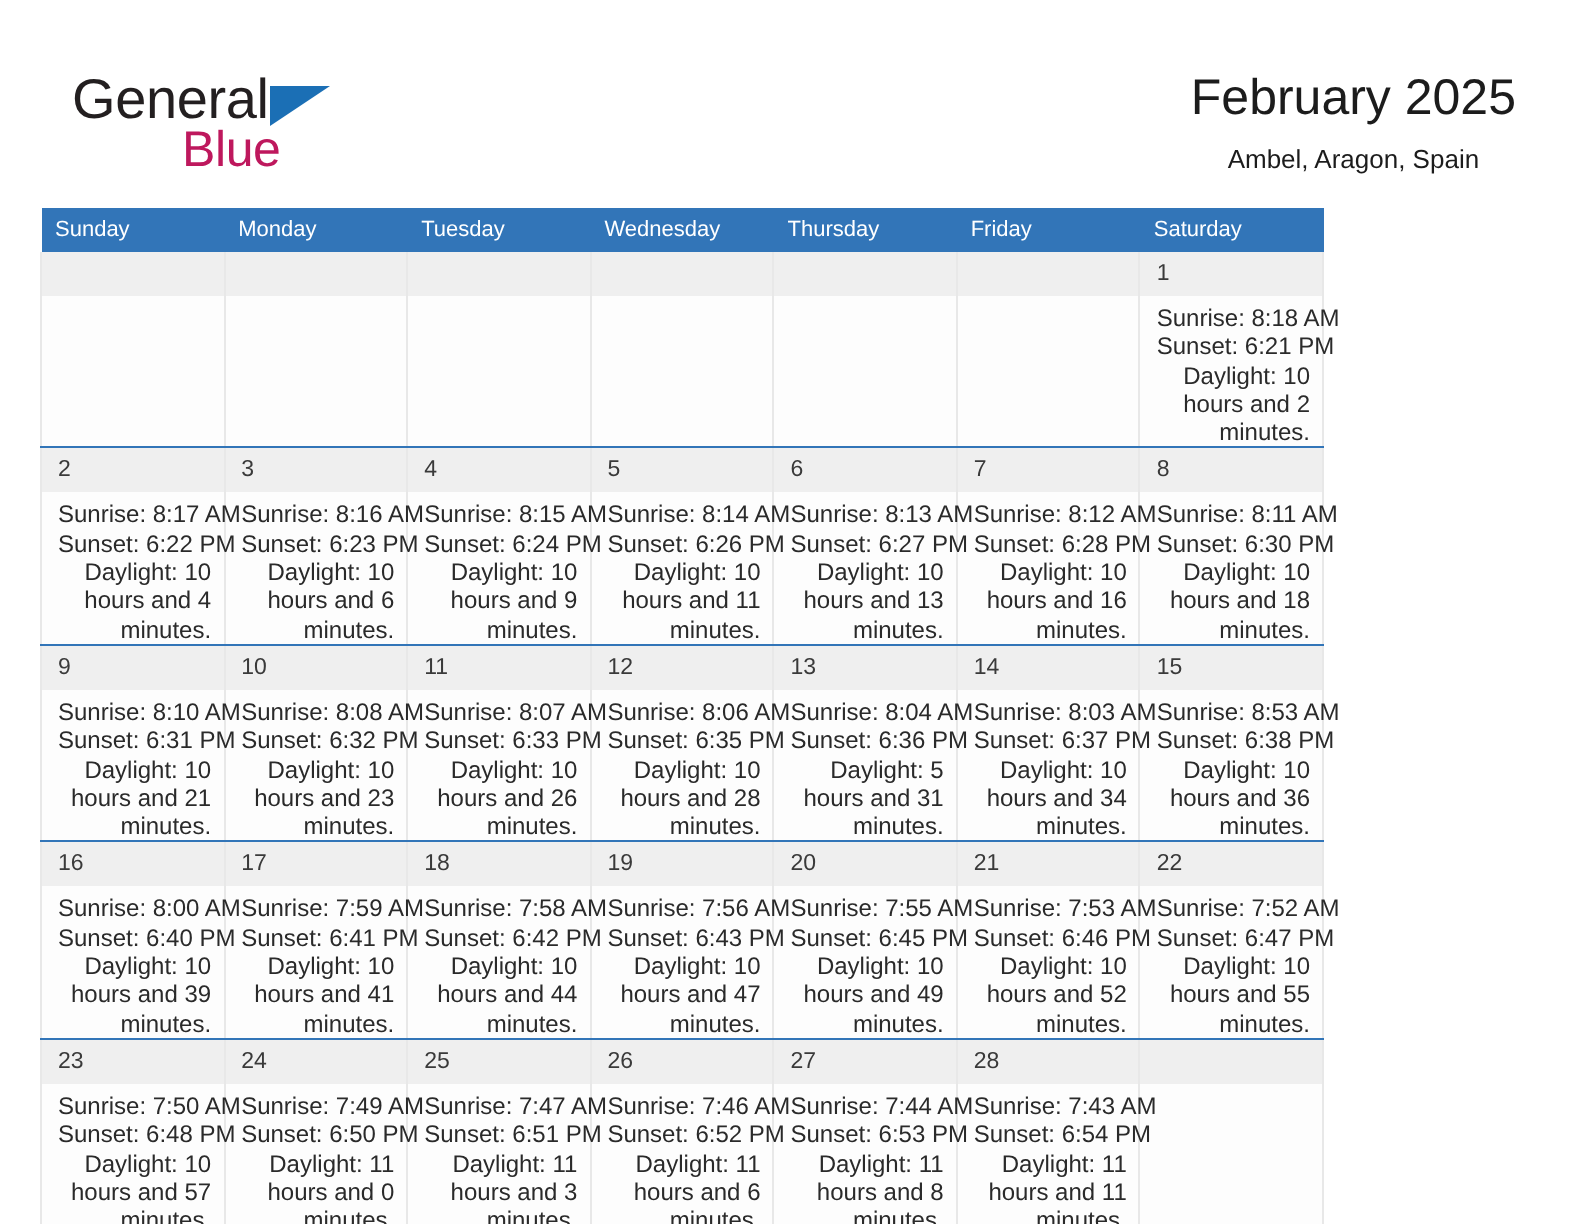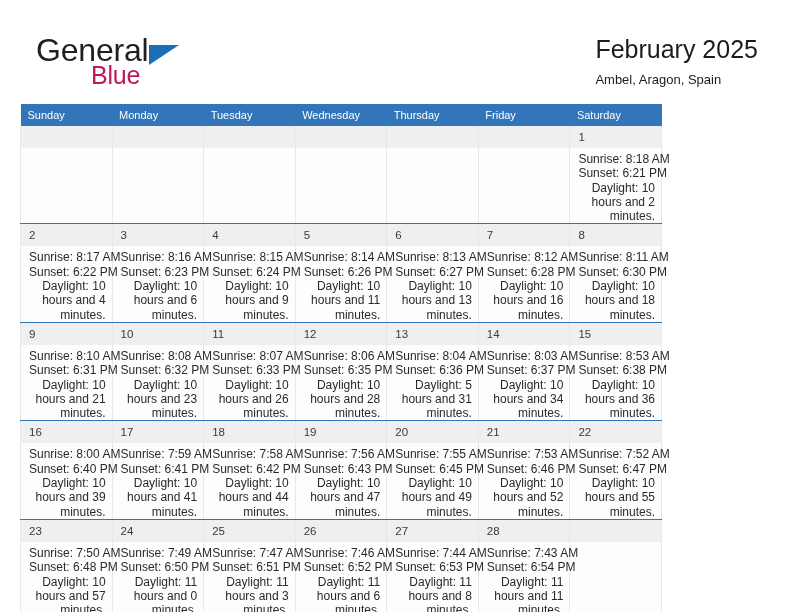--- a/index.html
+++ b/index.html
@@ -36,21 +36,21 @@
     width: 230px;
     height: 56px;
   }
   .brand-row1 {
     position: relative;
     height: 28px;
     line-height: 28px;
     white-space: nowrap;
   }
   .brand-general {
-    font-size: 32px;
+    font-size: 28px;
     color: #231f20;
     letter-spacing: -0.2px;
     font-family: "Liberation Sans", sans-serif;
   }
   .brand-tri {
     display: inline-block;
     width: 0;
     height: 0;
     border-top: 20px solid #1b6fb5;
     border-right: 30px solid transparent;
@@ -63,21 +63,21 @@
     top: 25px;
     font-size: 25px;
     color: #be185d;
     letter-spacing: -0.2px;
   }
 
   .title-block {
     position: absolute;
     right: 34px;
     top: 34px;
-    text-align: left;
+    text-align: center;
   }
   .cal-title {
     font-size: 25px;
     color: #1c1c1c;
     line-height: 30px;
     white-space: nowrap;
   }
   .cal-sub {
     font-size: 13px;
     color: #1c1c1c;

